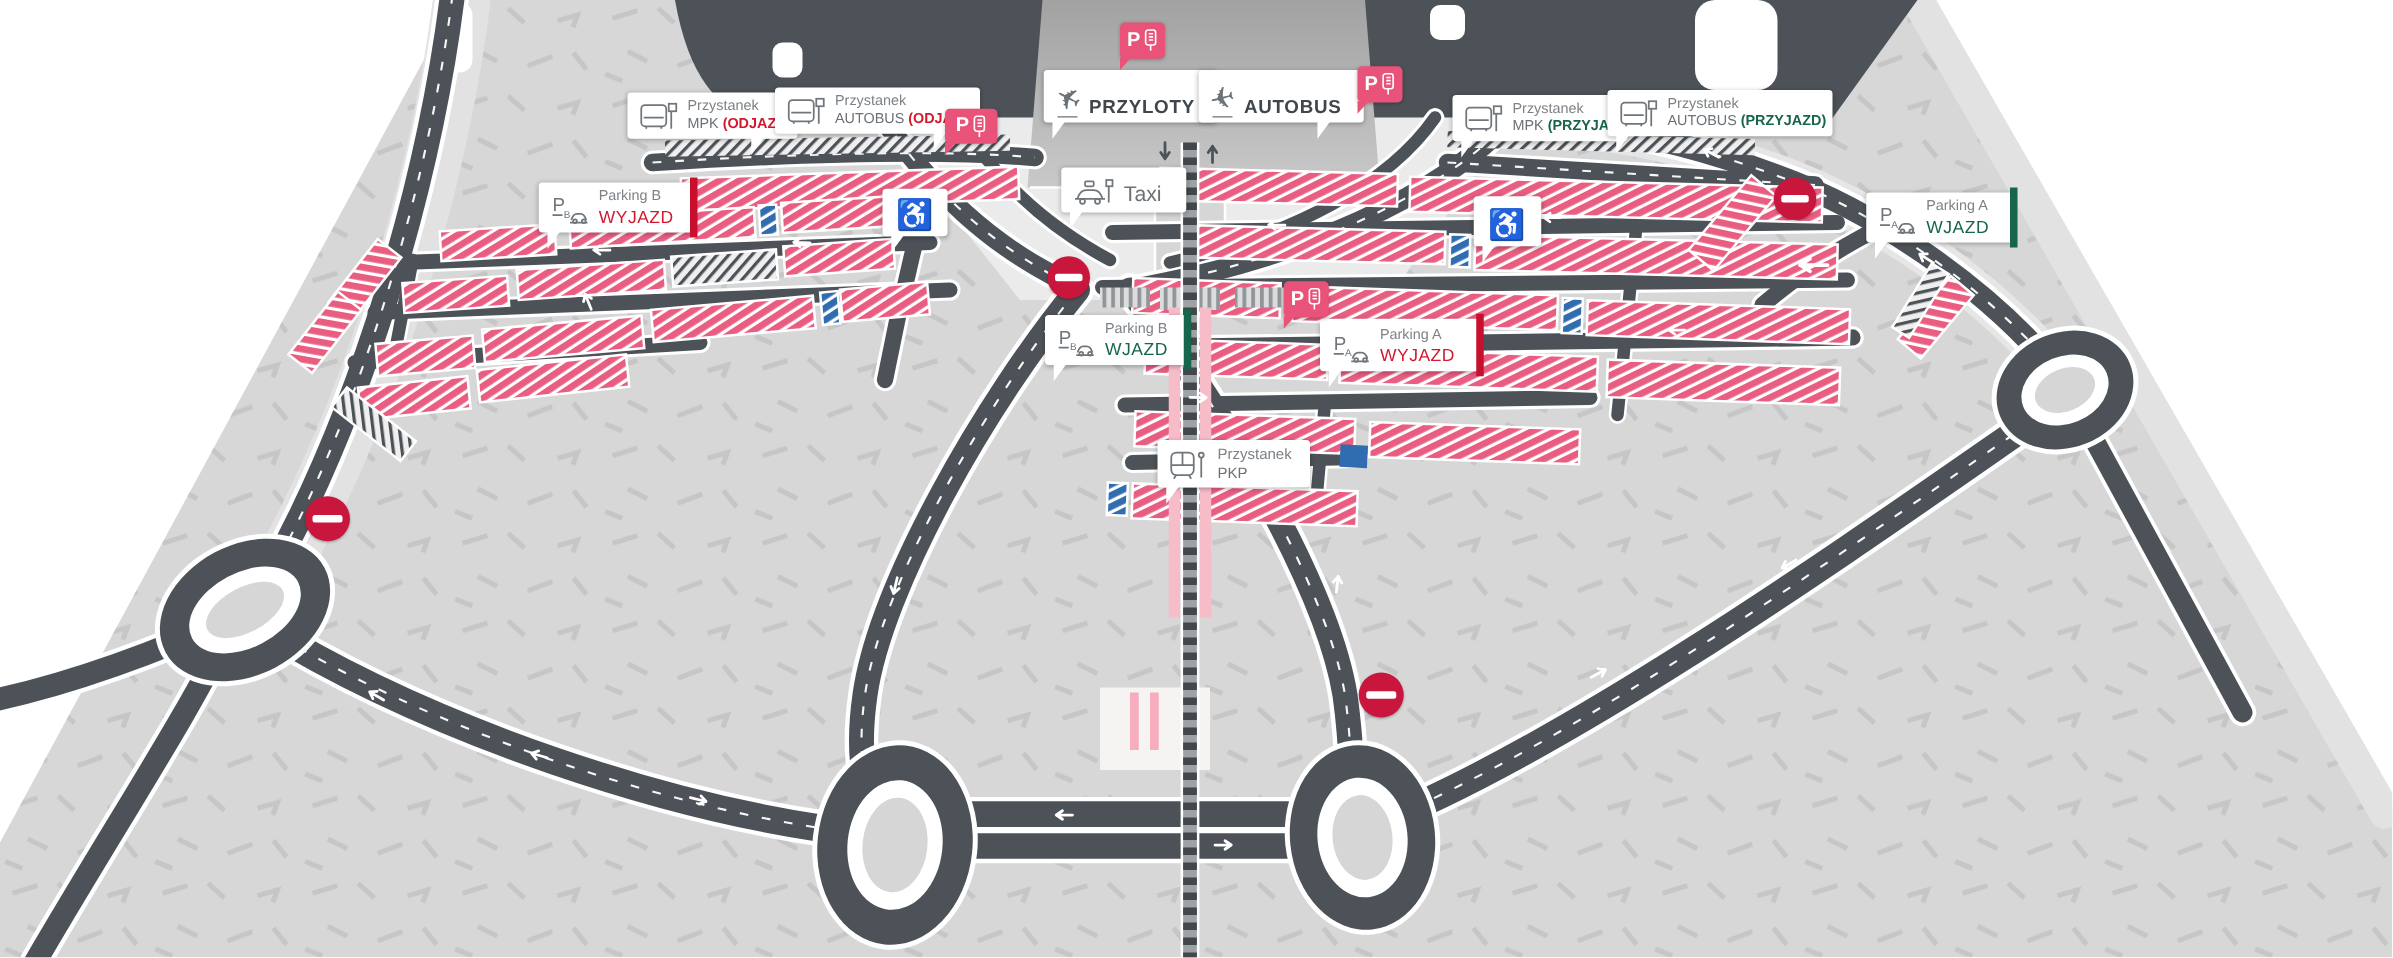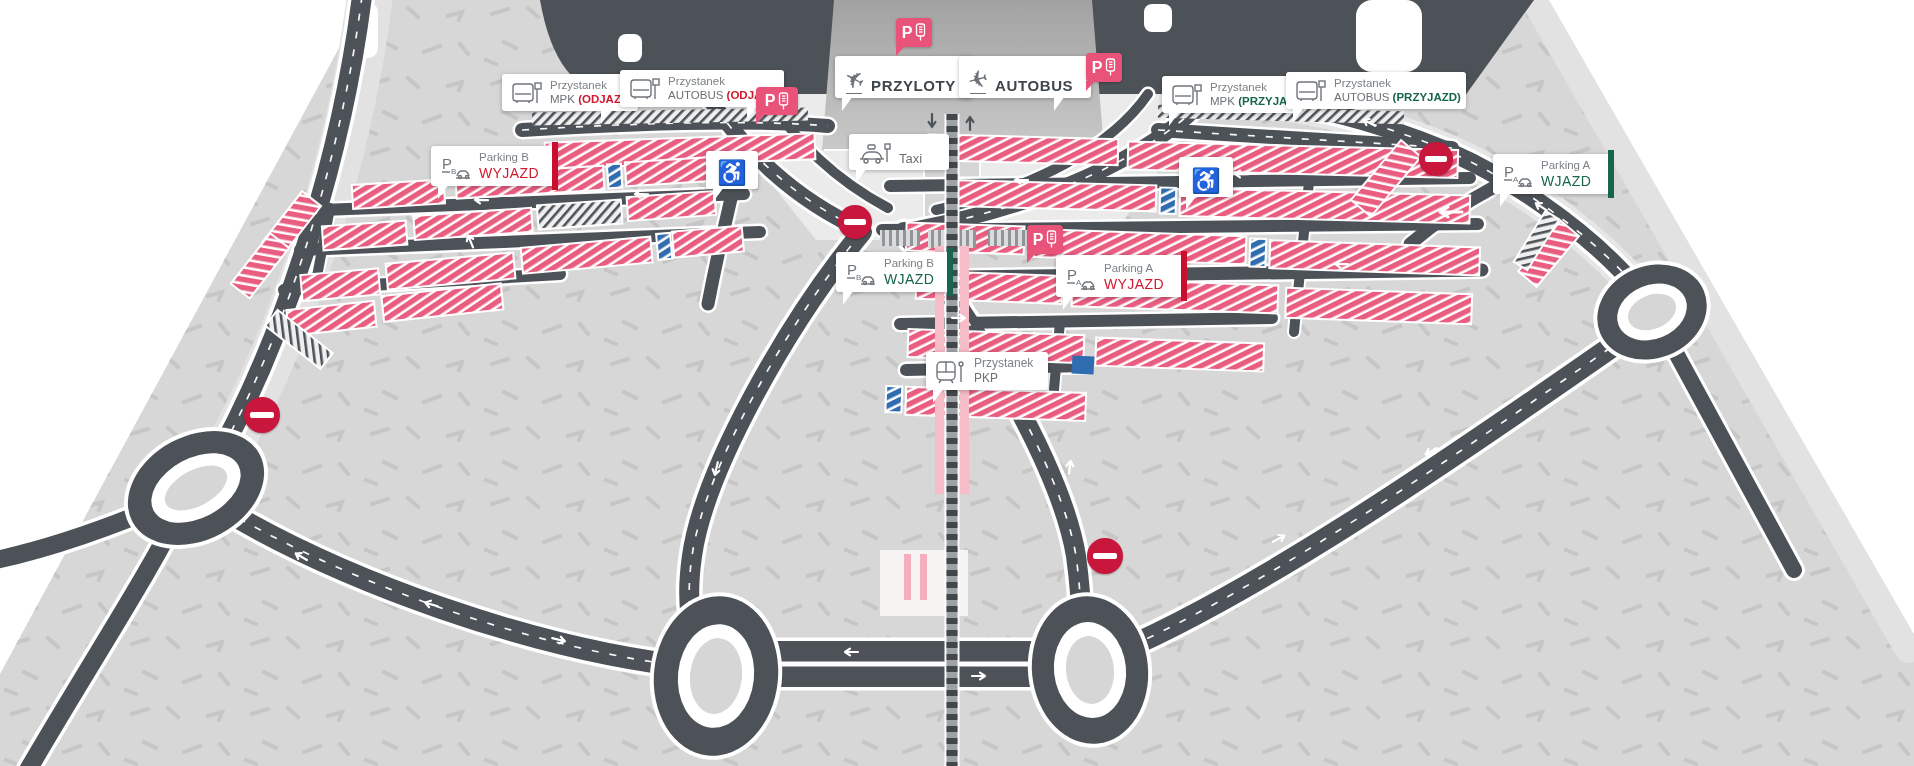--- a/index.html
+++ b/index.html
@@ -490,21 +490,21 @@
   <span class="tail"></span>
   <svg class="ic" width="34" height="24" viewBox="0 0 34 24">
         <rect x="10" y="3" width="7" height="4" rx="1"></rect>
         <path d="M4,17 q2,-7 7,-7 h6 q5,0 7,7"></path>
         <line x1="2" y1="17" x2="26" y2="17"></line>
         <circle cx="8" cy="19" r="2"></circle>
         <circle cx="20" cy="19" r="2"></circle>
         <rect x="27" y="2" width="5" height="5"></rect>
         <line x1="29" y1="7" x2="29" y2="20"></line>
       </svg>
-  <span class="l2" style="font-size:13px;margin-top:20px;">Taxi</span>
+  <span class="l2" style="font-size:17px;margin-top:20px;">Taxi</span>
 </div>
 
 <div class="callout" style="left:706px;top:151px;width:34px;height:30px;justify-content:center;">
   <span class="tail"></span>
   <span class="wheel">♿</span>
 </div>
 <div class="callout" style="left:1179px;top:157px;width:36px;height:32px;justify-content:center;">
   <span class="tail"></span>
   <span class="wheel">♿</span>
 </div>

